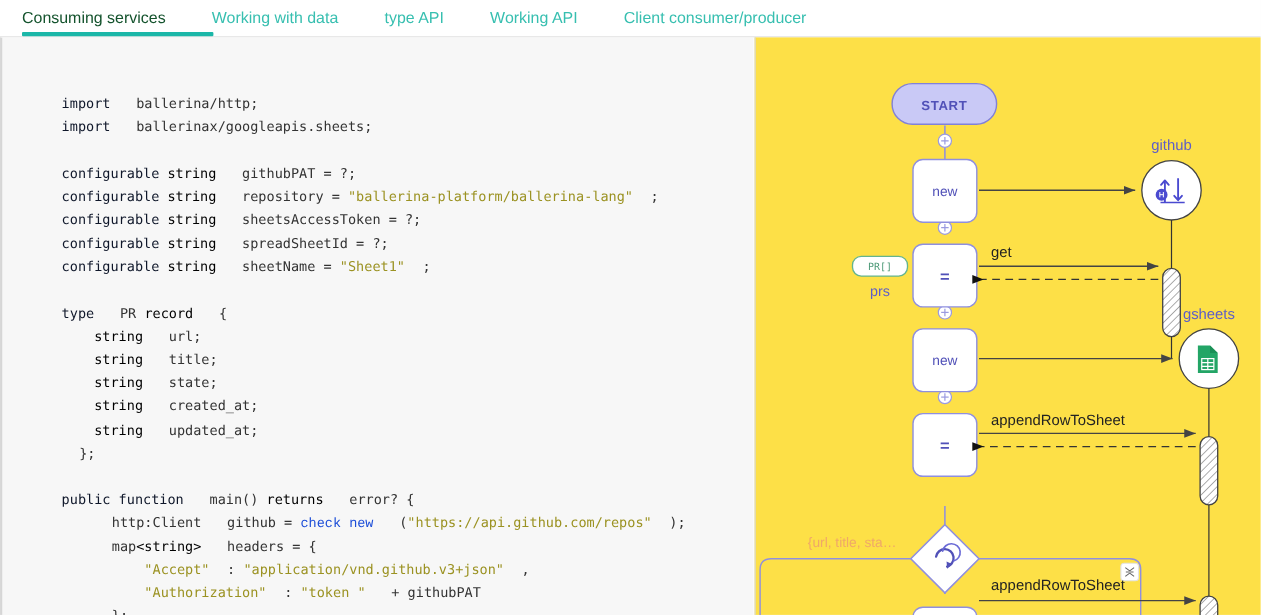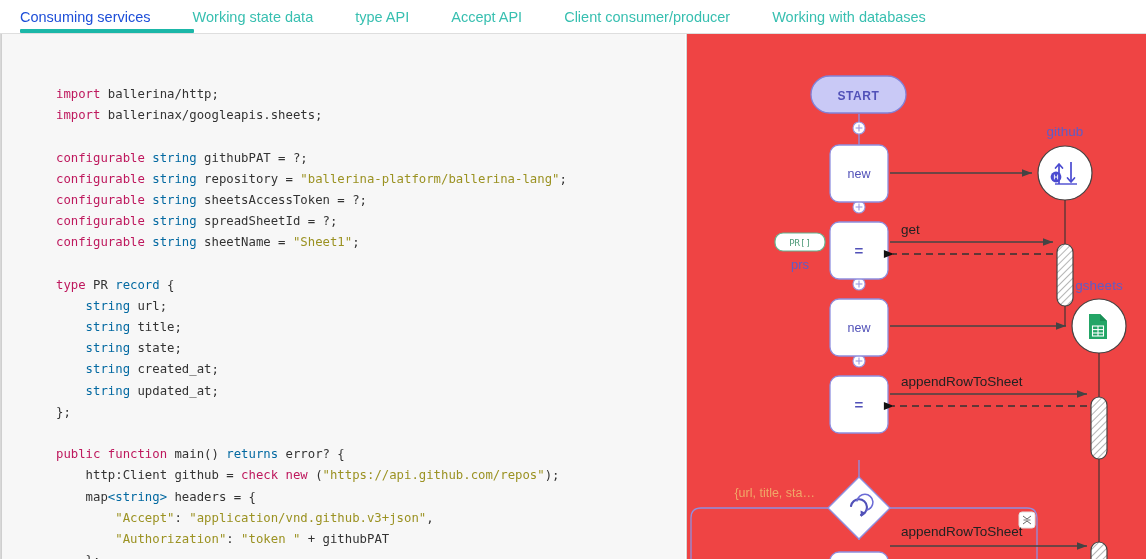--- a/index.html
+++ b/index.html
@@ -16,21 +16,21 @@
     position:absolute;left:0;top:0;width:1146px;height:35px;
     background:#ffffff;
     display:flex;align-items:center;
     padding-left:20px;box-sizing:border-box;
   }
   .tab{
     font-size:14.5px;color:#37bfb0;white-space:nowrap;
     padding:0 0 0 0;margin-right:42px;cursor:pointer;
     line-height:33px;
   }
-  .tab.active{color:#1d4ed8;}
+  .tab.active{color:#14532d;}
   .tabline{
     position:absolute;left:20px;top:29px;width:174px;height:4px;
     background:#1bb7a8;border-radius:1px;
   }
   .tabbar-bottom{
     position:absolute;left:0;top:33px;width:1146px;height:1px;
     background:#dedede;
   }
 
   
@@ -44,50 +44,49 @@
   .codepane .gutterline{
     position:absolute;left:0;top:0;width:1px;height:525px;background:#cfcfcf;
   }
   .code{
     position:absolute;left:55px;top:50px;right:0;
     font-family:"DejaVu Sans Mono","Liberation Mono",monospace;
     font-size:12.3px;line-height:21.2px;
     white-space:pre;color:#333333;
   }
   .ln{height:21.2px;}
-  .kw{color:#be185d;}
-  .kw2{color:#be185d;}
-  .typ{color:#0369a1;}
+  .kw{color:#0f172a;}
+  .kw2{color:#1d4ed8;font-family:Liberation Mono, monospace;}
+  .typ{color:#000000;}
   .str{color:#9b9222;}
-  .pl{color:#333333;}
+  .pl{color:#333333;margin-left:16px;}
 
   .diagrampane{
     position:absolute;left:686px;top:34px;width:460px;height:525px;
-    background:#ef4444;
+    background:#fde047;
     border-left:1px solid #d8d8d8;
     box-sizing:border-box;
     overflow:hidden;
   }
   .diagrampane svg{display:block;}
 
   
   .dlabel{font-family:"Liberation Sans",sans-serif;}
 </style>
 </head>
 <body>
 
 <div class="app">
 
   <div class="tabbar">
     <div class="tab active">Consuming services</div>
-    <div class="tab">Working state data</div>
+    <div class="tab">Working with data</div>
     <div class="tab">type API</div>
-    <div class="tab">Accept API</div>
+    <div class="tab">Working API</div>
     <div class="tab">Client consumer/producer</div>
-    <div class="tab">Working with databases</div>
   </div>
   <div class="tabbar-bottom"></div>
   <div class="tabline"></div>
 
   <div class="codepane">
     <div class="gutterline"></div>
     <div class="code" id="code-root"><div class="ln"><span class="kw">import </span><span class="pl">ballerina/http;</span></div><div class="ln"><span class="kw">import </span><span class="pl">ballerinax/googleapis.sheets;</span></div><div class="ln">&nbsp;</div><div class="ln"><span class="kw">configurable </span><span class="typ">string </span><span class="pl">githubPAT = ?;</span></div><div class="ln"><span class="kw">configurable </span><span class="typ">string </span><span class="pl">repository = </span><span class="str">"ballerina-platform/ballerina-lang"</span><span class="pl">;</span></div><div class="ln"><span class="kw">configurable </span><span class="typ">string </span><span class="pl">sheetsAccessToken = ?;</span></div><div class="ln"><span class="kw">configurable </span><span class="typ">string </span><span class="pl">spreadSheetId = ?;</span></div><div class="ln"><span class="kw">configurable </span><span class="typ">string </span><span class="pl">sheetName = </span><span class="str">"Sheet1"</span><span class="pl">;</span></div><div class="ln">&nbsp;</div><div class="ln"><span class="kw">type </span><span class="pl">PR </span><span class="typ">record </span><span class="pl">{</span></div><div class="ln"><span class="typ">    string </span><span class="pl">url;</span></div><div class="ln"><span class="typ">    string </span><span class="pl">title;</span></div><div class="ln"><span class="typ">    string </span><span class="pl">state;</span></div><div class="ln"><span class="typ">    string </span><span class="pl">created_at;</span></div><div class="ln"><span class="typ">    string </span><span class="pl">updated_at;</span></div><div class="ln"><span class="pl">};</span></div><div class="ln">&nbsp;</div><div class="ln"><span class="kw">public </span><span class="kw">function </span><span class="pl">main() </span><span class="typ">returns </span><span class="pl">error? {</span></div><div class="ln"><span class="pl">    http:Client </span><span class="pl">github = </span><span class="kw2">check </span><span class="kw2">new </span><span class="pl">(</span><span class="str">"https://api.github.com/repos"</span><span class="pl">);</span></div><div class="ln"><span class="pl">    map</span><span class="typ">&lt;string&gt;</span><span class="pl"> headers = {</span></div><div class="ln"><span class="pl">        </span><span class="str">"Accept"</span><span class="pl">: </span><span class="str">"application/vnd.github.v3+json"</span><span class="pl">,</span></div><div class="ln"><span class="pl">        </span><span class="str">"Authorization"</span><span class="pl">: </span><span class="str">"token "</span><span class="pl"> + githubPAT</span></div><div class="ln"><span class="pl">    };</span></div></div>
   </div>
 
   <div class="diagrampane">

